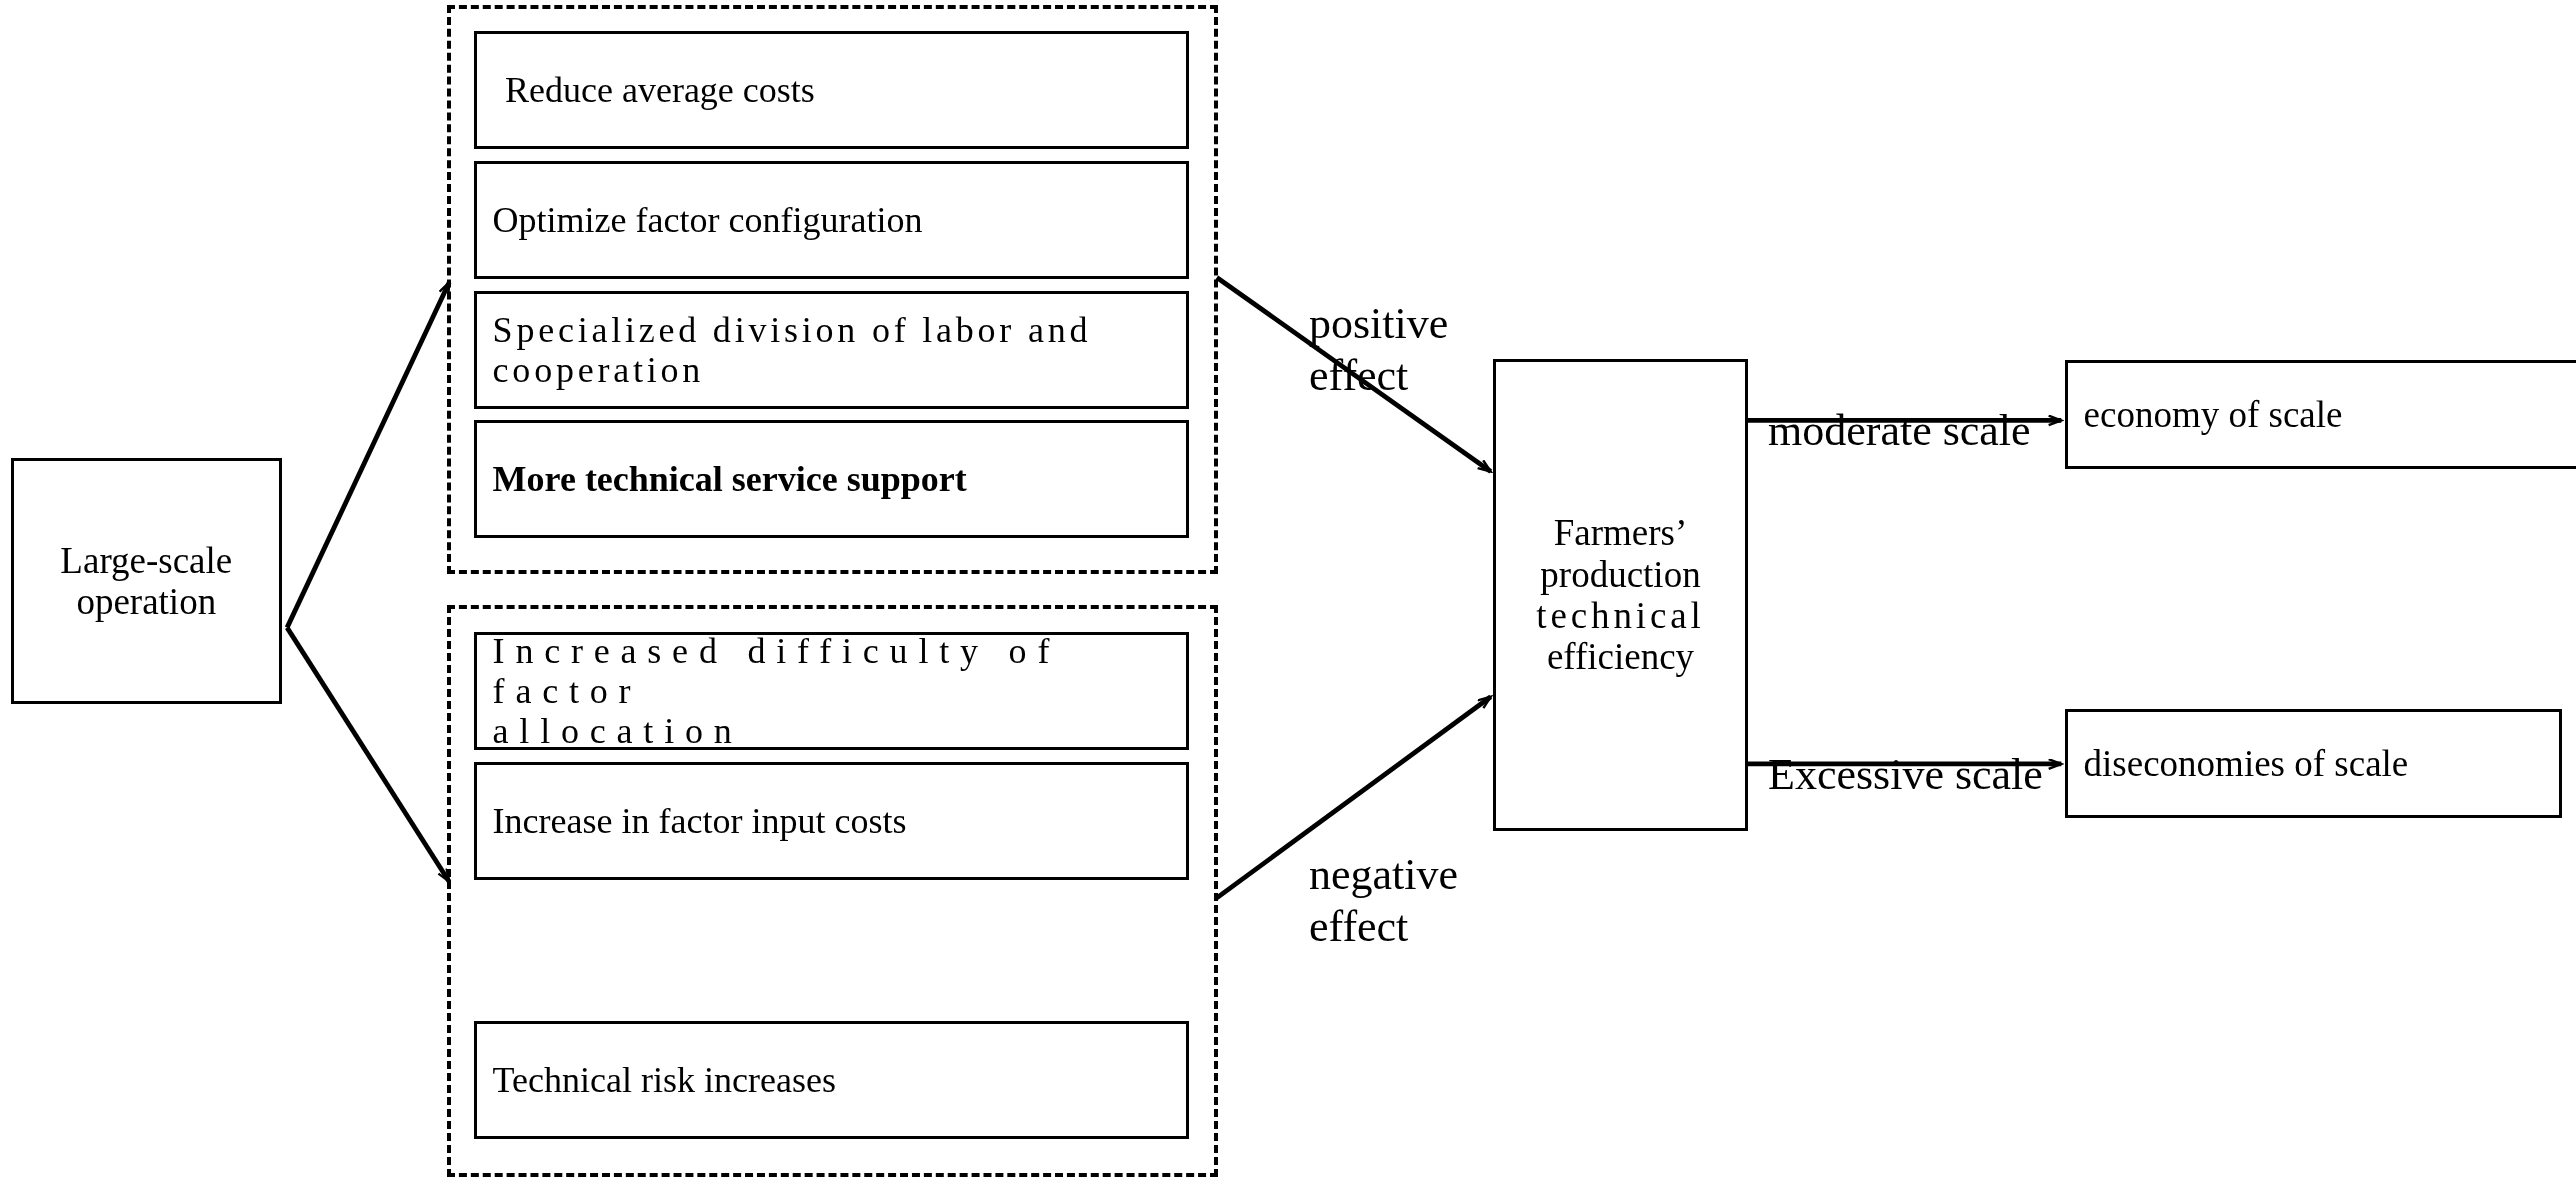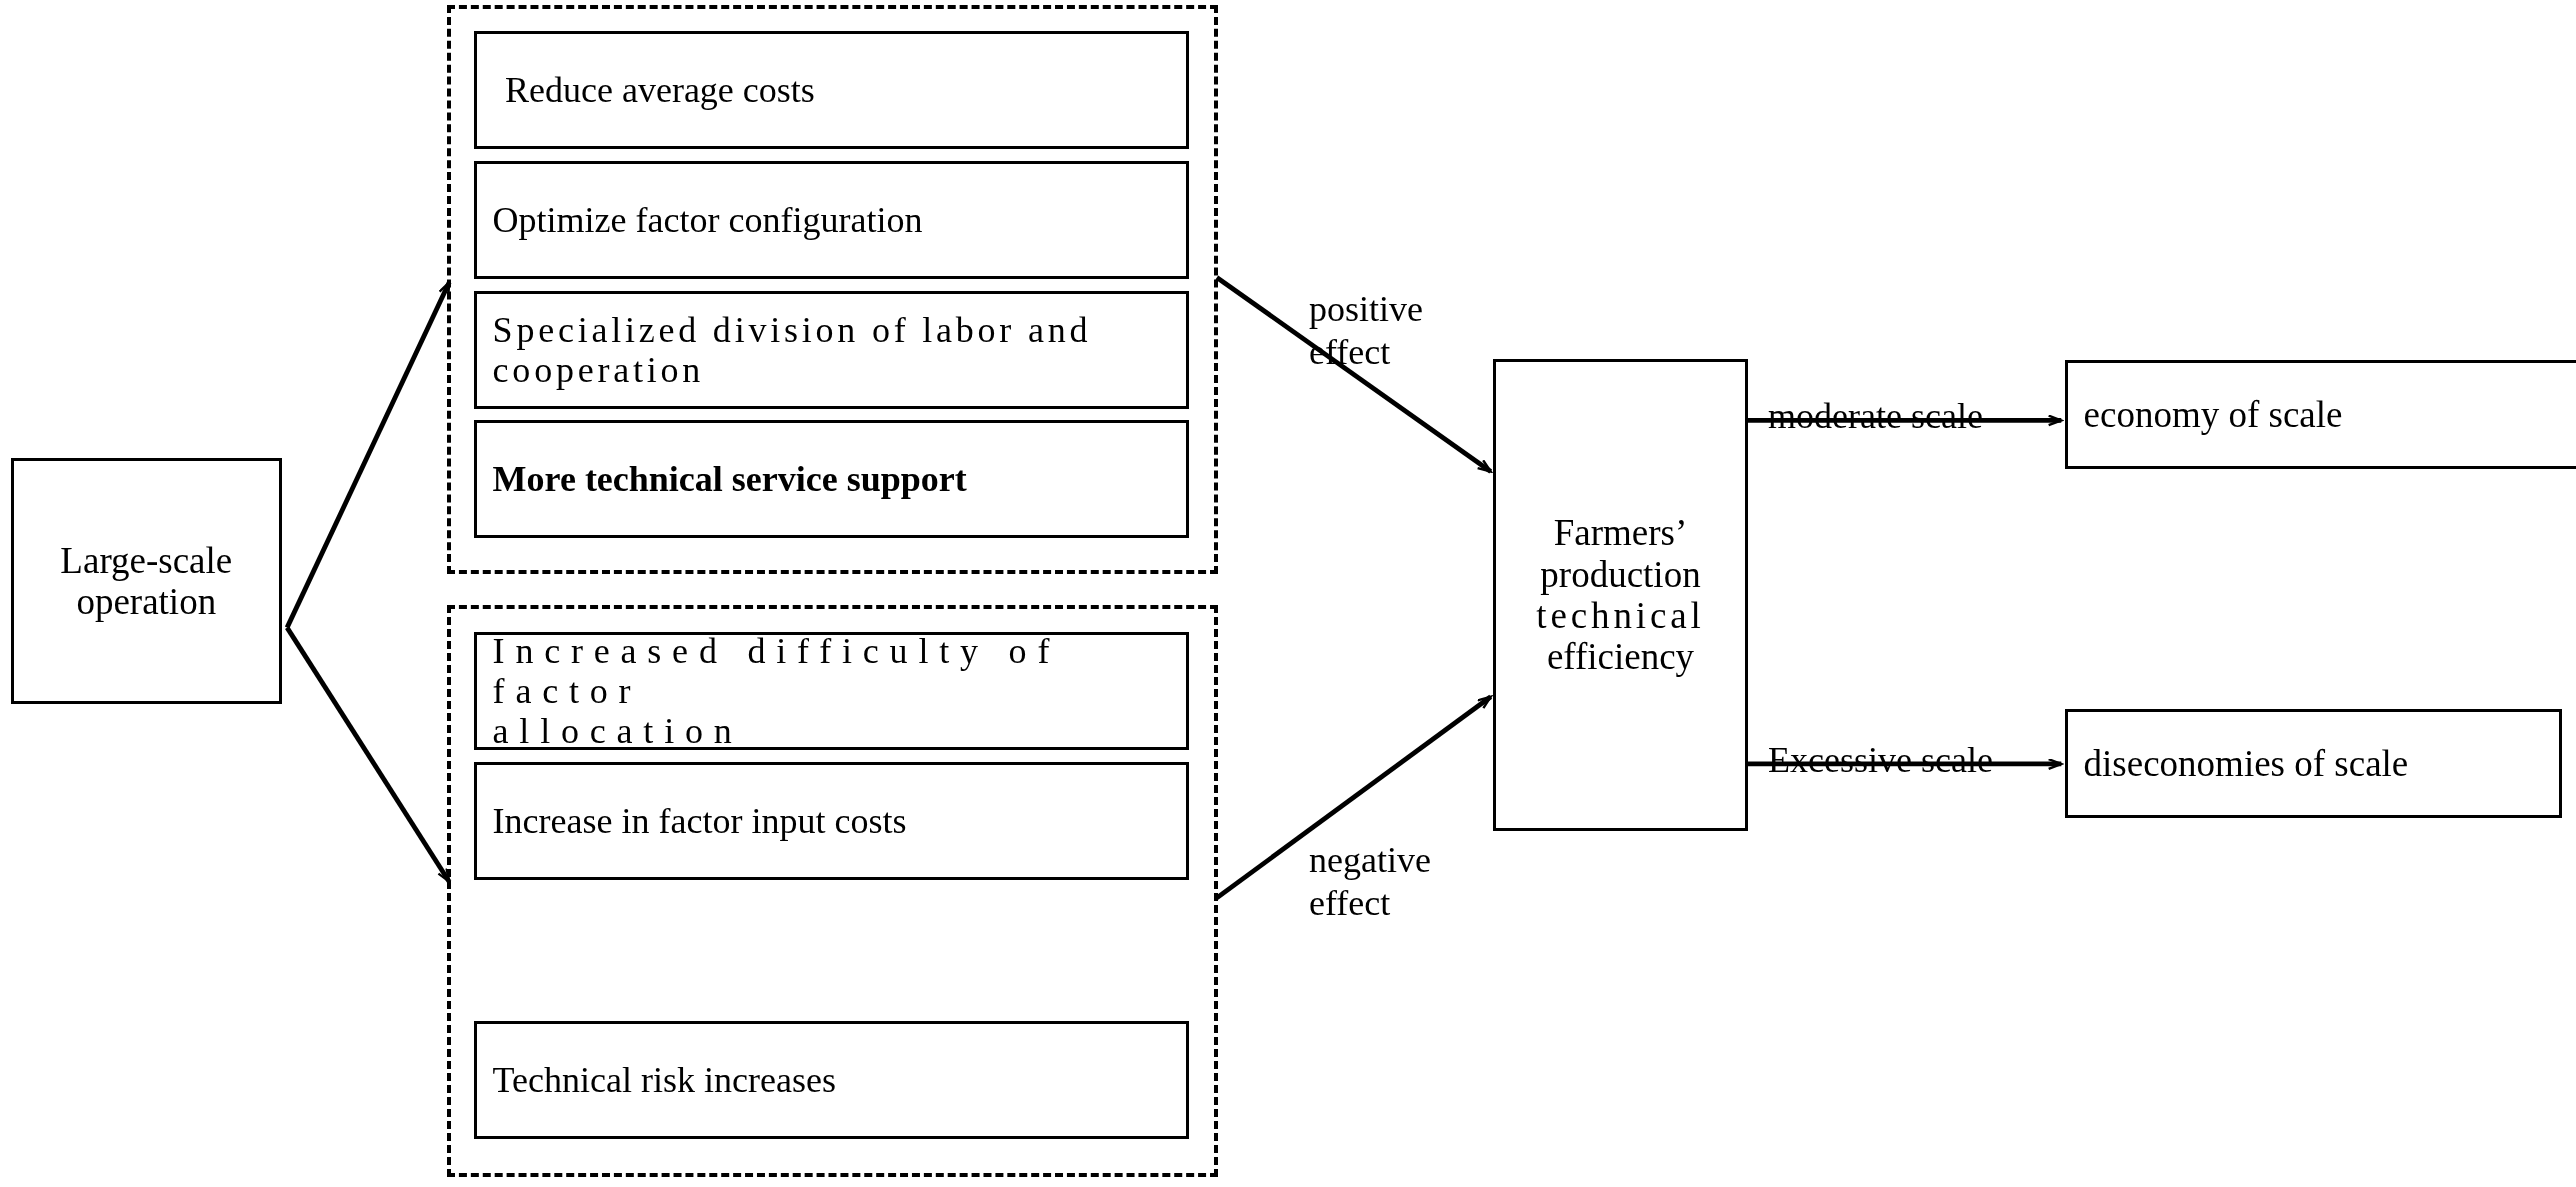--- a/index.html
+++ b/index.html
@@ -49,21 +49,21 @@
   
   .group-dashed {
     position: absolute;
     box-sizing: border-box;
     border: 4.2px dashed #000000;
     background: transparent;
   }
   
   .edge-label {
     position: absolute;
-    font-size: 36px;
+    font-size: 44px;
     line-height: 1.18;
     white-space: pre-line;
     color: #000000;
   }
   
   .fs-root  { font-size: 37px; }
   .fs-item  { font-size: 36px; }
   .fs-mid   { font-size: 37px; }
   .fs-out   { font-size: 37px; }
   .justify-letters { letter-spacing: 0.30em; }

